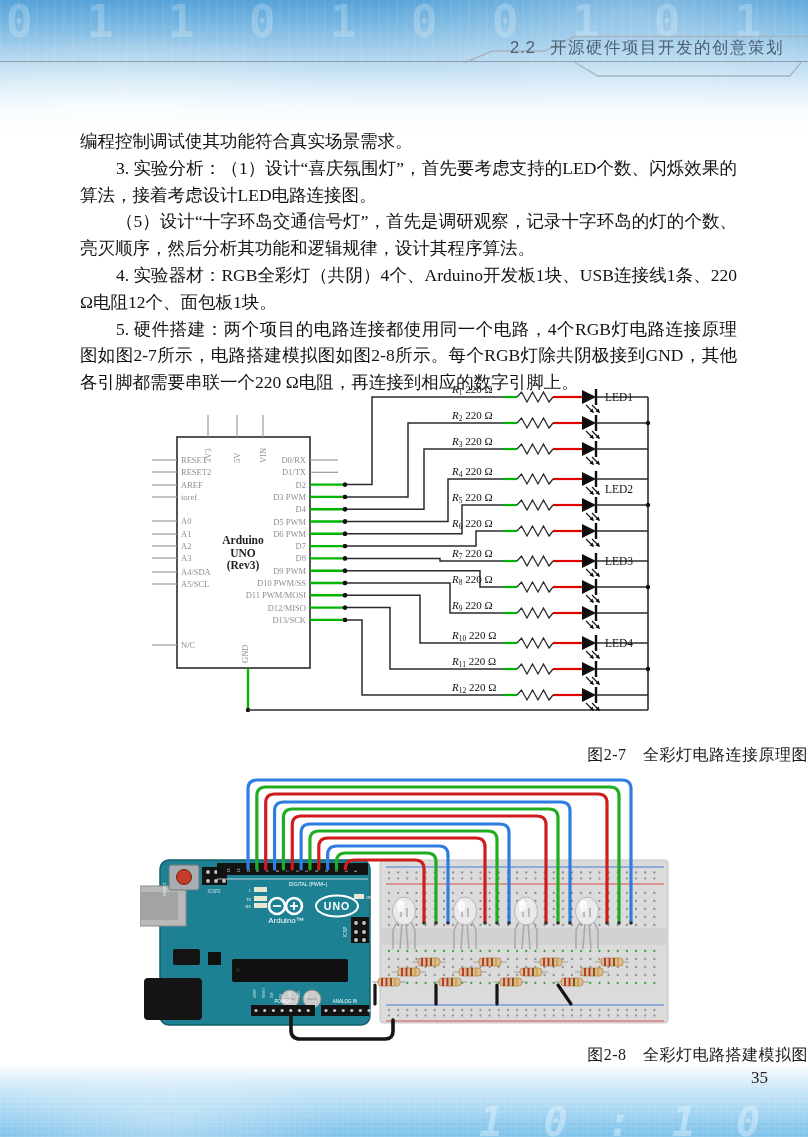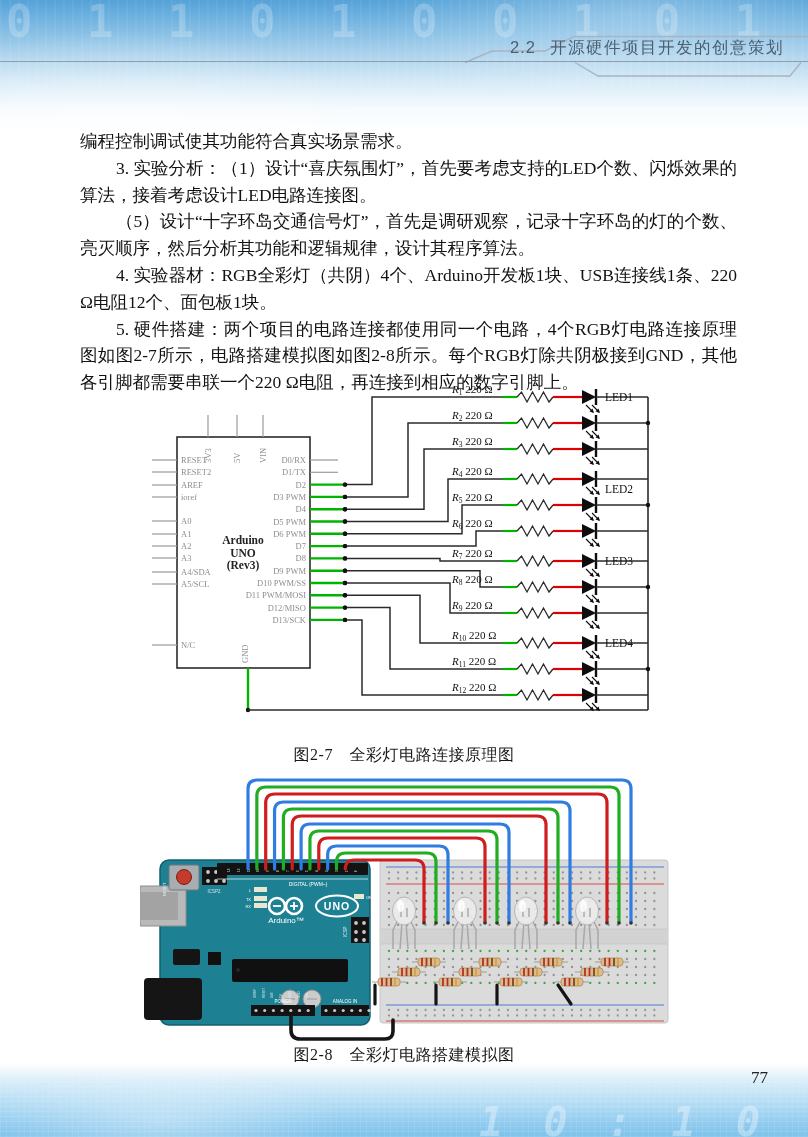--- a/index.html
+++ b/index.html
@@ -26,21 +26,21 @@
   
   .body-text{position:absolute;left:80px;top:128px;width:657px;font-size:17.5px;line-height:26.8px;
       color:#121212;text-align:justify;}
   .body-text p{margin:0;}
   .body-text p.ind{text-indent:2.05em;}
 
   
   .figure{position:absolute;}
   .fig1{left:140px;top:385px;width:530px;height:335px;}
   .fig2{left:140px;top:772px;width:530px;height:272px;}
-  .fig-caption{position:absolute;left:0;width:808px;text-align:center;font-size:16px;color:#1a1a1a;
+  .fig-caption{position:absolute;left:0;width:808px;text-align:right;font-size:16px;color:#1a1a1a;
       letter-spacing:.5px;}
   .cap1{top:745px;}
   .cap2{top:1045px;}
 
   
   .footer-band{position:absolute;left:0;bottom:0;width:808px;height:74px;
       background:
         radial-gradient(ellipse 300px 90px at 20% 80%, rgba(255,255,255,.35), transparent 60%),
         linear-gradient(180deg,#ffffff 0%,#ddeffa 22%,#b3dcf4 55%,#8cc9ee 85%,#7fc2ea 100%);}
   .footer-band::after{content:"";position:absolute;inset:0;
@@ -1037,15 +1037,15 @@
         <path d="M205.35 97 L205.35 97 Q205.35 88 214.35 88 L275 88 Q284 88 284 97 L284 150" stroke="#cf1d1d" stroke-width="3.2" fill="none" stroke-linecap="round"></path>
         <circle cx="284" cy="151" r="1.8" fill="#333"></circle>
         <path d="M151 244 L151 258 Q151 267 160 267 L245 267 Q253 267 253 259 L253 248" stroke="#161616" stroke-width="3.6" fill="none" stroke-linecap="round"></path>
       </svg>
   </div>
   <div class="fig-caption cap2">图2-8　全彩灯电路搭建模拟图</div>
 
   <div class="footer-band">
     <span class="ghost ghost-f">1 0 : 1 0</span>
   </div>
-  <div class="page-number">77</div>
+  <div class="page-number">35</div>
 
 </div>
 
 </body></html>

